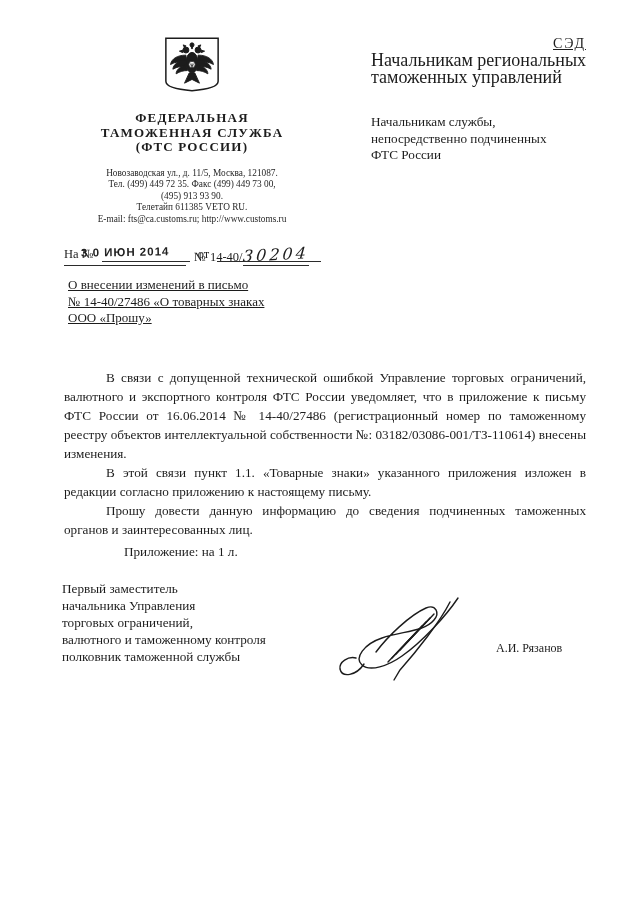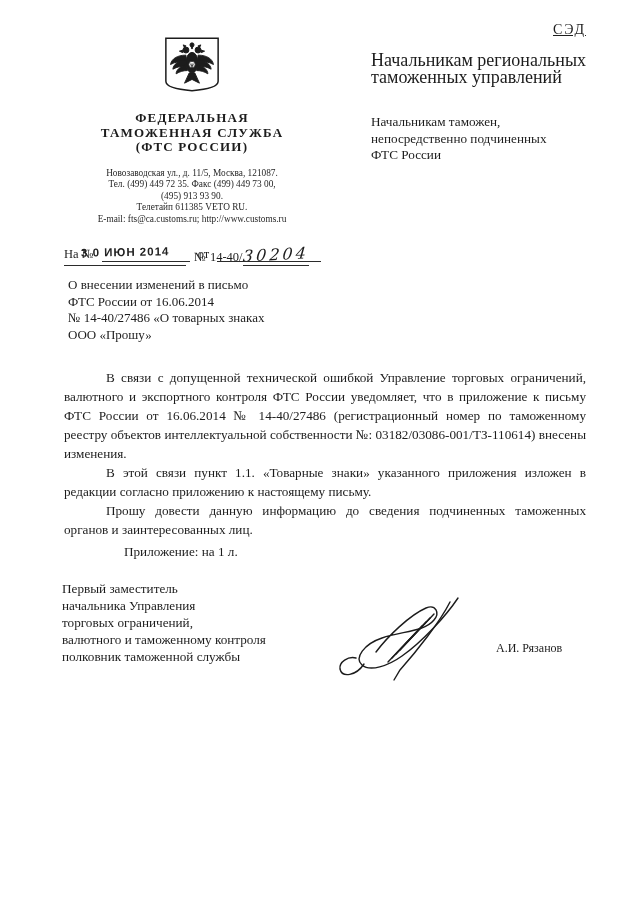--- a/index.html
+++ b/index.html
@@ -6,21 +6,21 @@
   .page{
     position:relative;
     width:640px;height:905px;
     margin:0 auto;
     background:#ffffff;
     font-family:"Liberation Serif","DejaVu Serif",serif;
     color:#1c1c1c;
     overflow:hidden;
   }
   .sed{
-    position:absolute;top:22px;left:553px;
+    position:absolute;top:36px;left:553px;
     font-size:14px;letter-spacing:2px;text-decoration:underline;
   }
   
   .letterhead{
     position:absolute;top:36px;left:58px;width:268px;
     text-align:center;
   }
   .emblem{display:block;margin:0 auto 4px auto;width:56px;height:57px;}
   .org-name{font-weight:bold;font-size:13px;line-height:14.5px;letter-spacing:1.2px;margin-top:18px;}
   .org-name div{white-space:nowrap;}
@@ -54,21 +54,21 @@
   }
   .ref2{
     position:absolute;top:245px;left:64px;width:262px;
     font-size:12.5px;display:flex;align-items:flex-end;
   }
   .blank-small{display:inline-block;border-bottom:1.2px solid #2b2b2b;height:16px;}
   
   .addr1{position:absolute;top:52px;left:371px;width:230px;font-size:18px;line-height:16.5px;}
   .addr2{position:absolute;top:114px;left:371px;width:240px;font-size:13.2px;line-height:16.5px;}
   
-  .subject{position:absolute;top:277px;left:68px;width:330px;font-size:13px;line-height:16.5px;}
+  .subject{position:absolute;top:277px;left:68px;width:330px;font-size:13px;line-height:16.5px;text-decoration:underline;}
   
   .body-text{position:absolute;top:368px;left:64px;width:522px;font-size:13.2px;line-height:19px;text-align:justify;}
   .body-text p{margin:0;text-indent:42px;}
   .attachment{position:absolute;top:544px;left:124px;font-size:13.2px;}
   
   .sig-position{position:absolute;top:580px;left:62px;width:240px;font-size:13.2px;line-height:17px;}
   .sig-scribble{position:absolute;top:592px;left:330px;width:140px;height:95px;}
   .sig-name{position:absolute;top:641px;left:496px;font-size:12px;}
 </style>
 </head>
@@ -128,28 +128,27 @@
     <span class="blank-small" style="width:88px;margin:0 8px;"></span>
     <span>от</span>
     <span class="blank-small" style="width:104px;margin:0 0 0 8px;"></span>
   </div>
 
   <div class="addr1">
     <div>Начальникам региональных</div>
     <div>таможенных управлений</div>
   </div>
   <div class="addr2">
-    <div>Начальникам таможен,</div>
+    <div>Начальникам службы,</div>
     <div>непосредственно подчиненных</div>
     <div>ФТС России</div>
   </div>
 
   <div class="subject">
     <div>О внесении изменений в письмо</div>
-    <div>ФТС России от 16.06.2014</div>
     <div>№ 14-40/27486 «О товарных знаках</div>
     <div>ООО «Прошу»</div>
   </div>
 
   <div class="body-text">
     <p>В связи с допущенной технической ошибкой Управление торговых ограничений, валютного и экспортного контроля ФТС России уведомляет, что в приложение к письму ФТС России от 16.06.2014 № 14-40/27486 (регистрационный номер по таможенному реестру объектов интеллектуальной собственности №: 03182/03086-001/ТЗ-110614) внесены изменения.</p>
     <p>В этой связи пункт 1.1. «Товарные знаки» указанного приложения изложен в редакции согласно приложению к настоящему письму.</p>
     <p>Прошу довести данную информацию до сведения подчиненных таможенных органов и заинтересованных лиц.</p>
   </div>
 

